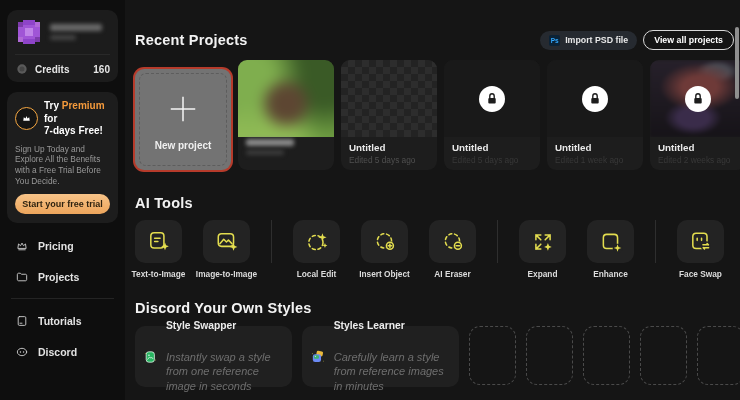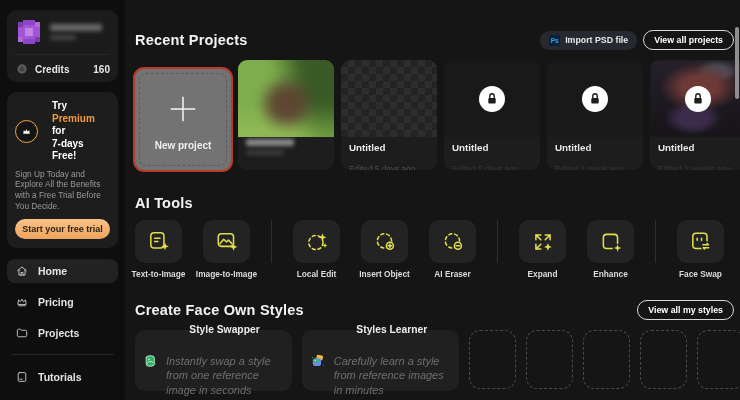--- a/index.html
+++ b/index.html
@@ -13,21 +13,21 @@
   .user-row { display:flex; align-items:center; gap:7px; }
   .avatar { width:28px; height:28px; flex-shrink:0; }
   .user-lines { display:flex; flex-direction:column; gap:4px; }
   .redact { background:#6a6a6a; border-radius:2px; filter:blur(2.2px); }
   .r1 { width:52px; height:7px; }
   .r2 { width:26px; height:5px; background:#454545; }
   .credits-row { display:flex; align-items:center; gap:6px; margin-top:8px; border-top:1px solid #292929; padding-top:7px; font-size:10px; font-weight:700; color:#e6e6e6; }
   .credits-val { margin-left:auto; font-weight:700; }
 
   .promo-card { background:#1d1d1d; border-radius:10px; padding:8px 8px 9px; margin-top:10px; }
-  .promo-head { display:flex; align-items:center; gap:14px; }
+  .promo-head { display:flex; align-items:center; gap:6px; }
   .crown-badge { width:23px; height:23px; border-radius:50%; border:1.5px solid #f5a742; display:flex; align-items:center; justify-content:center; flex-shrink:0; background:#141414; }
   .promo-title { font-size:10px; font-weight:700; line-height:1.25; color:#fff; }
   .promo-title .hl { color:#f49a3c; }
   .promo-desc { margin-top:6px; font-size:8.3px; line-height:1.32; color:#999; }
   .trial-btn { margin-top:7px; width:100%; height:20px; border:none; border-radius:10px;
     background:linear-gradient(180deg,#f7c librarian 0,#f7c388 0%,#eda55c 100%); background:linear-gradient(180deg,#f7c388,#eda55c);
     font-family:inherit; font-size:9px; font-weight:700; color:#2f2310; cursor:pointer; }
 
   .nav { margin-top:11px; }
   .nav-item { display:flex; align-items:center; gap:9px; padding:5px 8px; border-radius:8px; margin-bottom:7px;
@@ -47,21 +47,21 @@
     display:flex; align-items:center; justify-content:center; }
   .btn-outline { background:transparent; border:1px solid #d8d8d8; border-radius:12px; padding:4px 10px;
     font-family:inherit; font-size:8.8px; font-weight:600; color:#fff; cursor:pointer; }
 
   
   .projects-row { display:flex; gap:7px; margin-top:10px; height:110px; }
   .p-card { width:96px; flex-shrink:0; border-radius:9px; background:#1d1d1d; overflow:hidden; display:flex; flex-direction:column; cursor:pointer; }
   .p-img { height:77px; position:relative; overflow:hidden; flex-shrink:0; }
   .p-meta { flex:1; padding:5px 8px 0; }
   .p-title { font-size:9.8px; font-weight:700; color:#e8e8e8; }
-  .p-sub { font-size:8.3px; color:#4f4f4f; margin-top:11px; }
+  .p-sub { font-size:8.3px; color:#4f4f4f; margin-top:2px; }
   .p-sub.dim { color:#383838; }
 
   .new-card { background:#737373; box-shadow:0 0 0 2px #b63b2b; position:relative;margin-top:9px; }
   .new-inner { position:absolute; inset:4px; border:1px dashed #5d5d5d; border-radius:7px;
     display:flex; flex-direction:column; align-items:center; justify-content:center; gap:15px; padding-top:4px; }
   .new-label { font-size:10px; font-weight:700; color:#f0f0f0; }
 
   .img-deer { position:absolute; inset:-8px; filter:blur(5px); transform:scale(1.12);
     background:
       radial-gradient(circle at 50% 55%, #5d4632 0 18%, transparent 32%),
@@ -93,21 +93,21 @@
     display:flex; align-items:center; justify-content:center; cursor:pointer; }
   .tool-label { margin-top:6px; font-size:8.3px; font-weight:600; color:#dcdcdc; white-space:nowrap; }
   .tool-divider { width:1px; height:43px; background:#2e2e2e; flex-shrink:0; }
 
   
   .styles-head { margin-top:21px; }
   .styles-row { display:flex; gap:10px; margin-top:10px; }
   .style-card { width:157px; height:61px; background:#202020; border-radius:10px;
     display:flex; align-items:center; gap:9px; padding:0 9px; flex-shrink:0; cursor:pointer; }
   .s-text { display:flex; flex-direction:column; }
-  .s-title { font-size:10.3px; font-weight:700; color:#ededed;text-align:center; }
+  .s-title { font-size:10.3px; font-weight:700; color:#ededed; }
   .s-desc { font-size:11px; line-height:1.28; color:#6e6e6e; margin-top:19px;font-style:italic; }
   .empty-slot { width:47px; height:59px; border-radius:11px; border:1px dashed #4a4a4a; flex-shrink:0; cursor:pointer; }
 
   .scroll-thumb { position:absolute; right:1px; top:27px; width:4px; height:72px; background:#8f8f8f; border-radius:2px; }
   .y { stroke:#e3dd4f; stroke-width:1.4; fill:none; stroke-linecap:round; stroke-linejoin:round; }
   .yf { fill:#e3dd4f; stroke:none; }
   .w { stroke:#d6d6d6; stroke-width:1.5; fill:none; stroke-linecap:round; stroke-linejoin:round; }
 </style>
 </head>
 <body>
@@ -153,26 +153,20 @@
         <div class="promo-title">
           <span>Try </span><span class="hl">Premium</span><span> for</span><br>
           <span>7-days Free!</span>
         </div>
       </div>
       <div class="promo-desc">Sign Up Today and Explore All the Benefits with a Free Trial Before You Decide.</div>
       <button class="trial-btn">Start your free trial</button>
     </div>
 
     <div class="nav">
-      <div class="nav-item active">
-        <svg width="14" height="14" viewBox="0 0 24 24" class="w">
-          <path d="M4.5 11.5 L12 5 L19.5 11.5 M6.8 9.8 V19 H17.2 V9.8 M10.3 19 V14.5 H13.7 V19"></path>
-        </svg>
-        <span>Home</span>
-      </div>
       <div class="nav-item">
         <svg width="14" height="14" viewBox="0 0 24 24" class="w">
           <path d="M5 15.5 L6 8.5 L9.5 11.5 L12 7 L14.5 11.5 L18 8.5 L19 15.5 Z M6.5 18.5 H17.5"></path>
         </svg>
         <span>Pricing</span>
       </div>
       <div class="nav-item">
         <svg width="14" height="14" viewBox="0 0 24 24" class="w">
           <path d="M4 7.5 C4 6.4 4.9 5.5 6 5.5 H9.2 L11 7.3 H18 C19.1 7.3 20 8.2 20 9.3 V16.5 C20 17.6 19.1 18.5 18 18.5 H6 C4.9 18.5 4 17.6 4 16.5 Z"></path>
         </svg>
@@ -384,22 +378,21 @@
             <path class="y" d="M7.5 7.5 V9.5 M11.5 7.5 V9.5"></path>
             <circle cx="15.5" cy="15" r="4.6" fill="#232323"></circle>
             <path class="y" d="M12.8 13.6 H17.8 M17.8 13.6 L16.6 12.5 M13 16.2 H18 M13 16.2 L14.2 17.3"></path>
           </svg>
         </button>
         <span class="tool-label">Face Swap</span>
       </div>
     </div>
 
     <div class="section-head styles-head">
-      <h2>Create Face Own Styles</h2>
-      <button class="btn-outline">View all my styles</button>
+      <h2>Discord Your Own Styles</h2>
     </div>
 
     <div class="styles-row">
 
       <div class="style-card">
         <svg width="32" height="32" viewBox="0 0 30 30">
           <rect x="5" y="3" width="19" height="24" rx="6" fill="#27b561" stroke="#eaf7ee" stroke-width="1.8"></rect>
           <circle cx="11.5" cy="11" r="1.7" fill="#ffffff"></circle>
           <path d="M8.5 20.5 L13 14.8 L16 17.8 L18 15.8 L20.5 18.8" stroke="#ffffff" stroke-width="1.6" fill="none" stroke-linecap="round" stroke-linejoin="round"></path>
           <circle cx="3" cy="7" r="1" fill="#e3dd4f"></circle>

